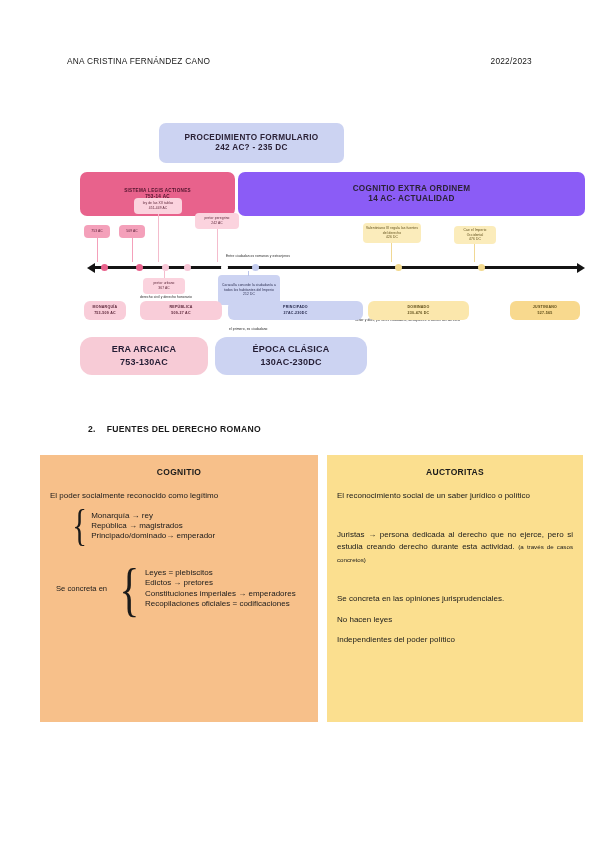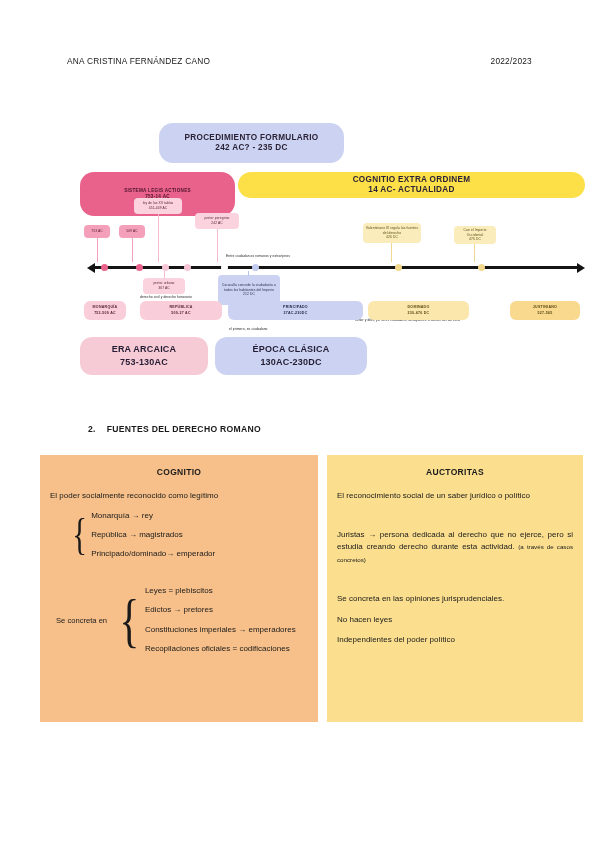--- a/index.html
+++ b/index.html
@@ -35,21 +35,21 @@
   .timeline-board {
     position: absolute;
     left: 80px;
     top: 115px;
     width: 505px;
     height: 270px;
   }
 
   .tl-card {
     position: absolute;
-    border-radius: 14px;
+    border-radius: 7px;
     box-sizing: border-box;
     display: flex;
     flex-direction: column;
     align-items: center;
     justify-content: center;
     text-align: center;
     line-height: 1.25;
     color: #2b2237;
   }
 
@@ -61,22 +61,22 @@
     background: #ccd3f2;
     font-size: 8.2px; font-weight: 600; letter-spacing: .3px;
   }
   .card-legis {
     left: 0px; top: 57px; width: 155px; height: 44px;
     background: #e8628c;
     font-size: 4.6px; font-weight: 700; letter-spacing: .3px;
     color: #50132c;
   }
   .card-cognitio {
-    left: 158px; top: 57px; width: 347px; height: 26px;
-    background: #fde047;
+    left: 158px; top: 57px; width: 347px; height: 44px;
+    background: #8b5cf6;
     font-size: 8.2px; font-weight: 600; letter-spacing: .3px;
   }
 
   
   .axis-wrap { position: absolute; left: 7px; top: 148px; width: 498px; height: 10px; }
   .axis-line {
     position: absolute; left: 4px; top: 3px; width: 486px; height: 3.2px;
     background: #141414;
   }
   .axis-cap-left {
@@ -217,21 +217,21 @@
   .brace-group .brace {
     font-size: 44px;
     line-height: 0;
     font-weight: 300;
     font-family: "Liberation Serif", serif;
     transform: scaleX(0.7);
     color: #1a1a1a;
     padding: 0 1px;
   }
   .brace-tall .brace { font-size: 60px; }
-  .brace-group .items { display: flex; flex-direction: column; gap: 9px; }
+  .brace-group .items { display: flex; flex-direction: column; }
   .brace-group .items .itm { font-size: 8px; line-height: 1.3; }
   .brace-lead { font-size: 7.6px; margin-right: 7px; }
 
   .grp1 { margin-left: 18px; }
   .grp2 { margin-top: 26px; margin-left: 6px; }
 </style>
 </head>
 <body>
 
 <div class="page-header">

